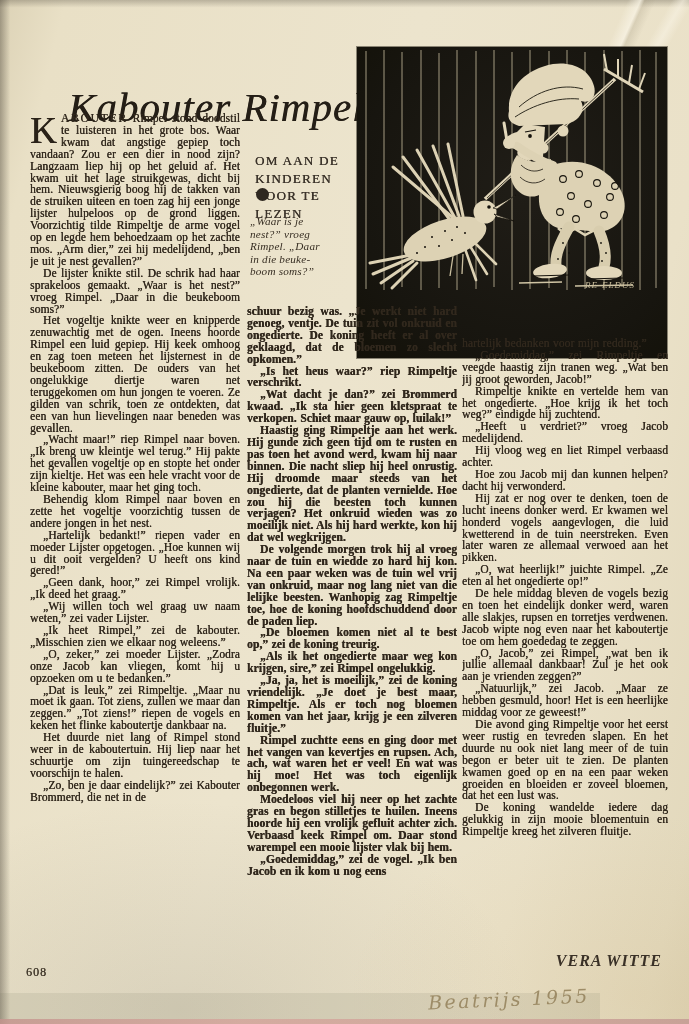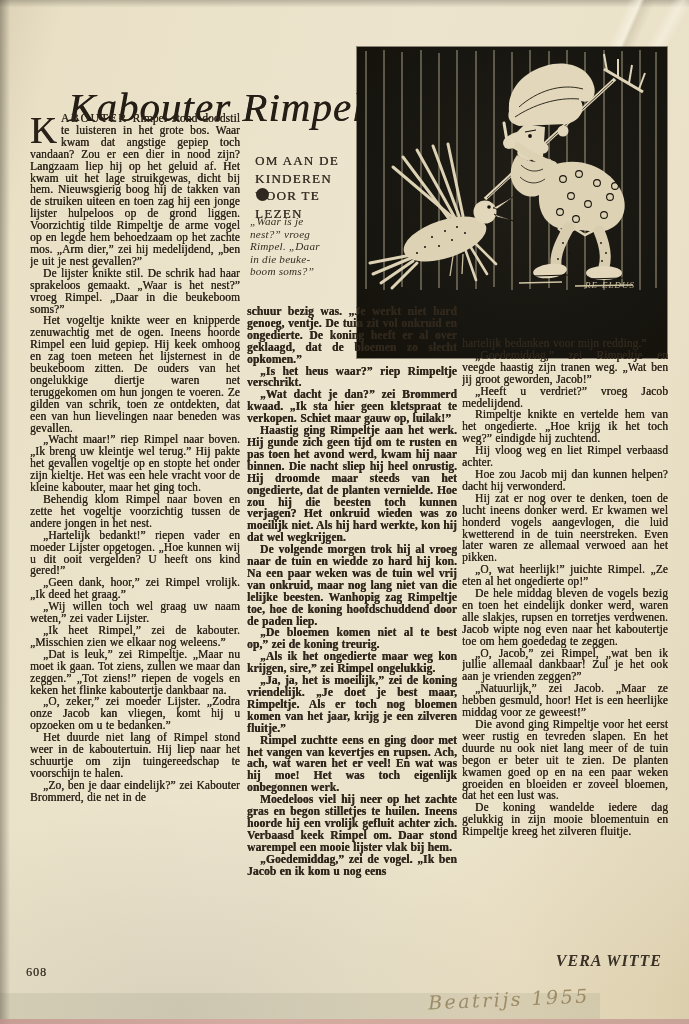--- a/index.html
+++ b/index.html
@@ -224,22 +224,22 @@
     <p class="para firstpara"><span class="dropcap">K</span><span class="lead">ABOUTER</span><span> Rimpel stond doodstil te luisteren in het grote bos. Waar kwam dat angstige gepiep toch vandaan? Zou er een dier in nood zijn? Langzaam liep hij op het geluid af. Het kwam uit het lage struikgewas, dicht bij hem. Nieuwsgierig boog hij de takken van de struiken uiteen en toen zag hij een jonge lijster hulpeloos op de grond liggen. Voorzichtig tilde Rimpeltje de arme vogel op en legde hem behoedzaam op het zachte mos. „Arm dier,” zei hij medelijdend, „ben je uit je nest gevallen?”</span></p>
     <div>
         <p class="para">De lijster knikte stil. De schrik had haar sprakeloos gemaakt. „Waar is het nest?” vroeg Rimpel. „Daar in die beukeboom soms?”</p>
         <p class="para">Het vogeltje knikte weer en knipperde zenuwachtig met de ogen. Ineens hoorde Rimpel een luid gepiep. Hij keek omhoog en zag toen meteen het lijsternest in de beukeboom zitten. De ouders van het ongelukkige diertje waren net teruggekomen om hun jongen te voeren. Ze gilden van schrik, toen ze ontdekten, dat een van hun lievelingen naar beneden was gevallen.</p>
         <p class="para">„Wacht maar!” riep Rimpel naar boven. „Ik breng uw kleintje wel terug.” Hij pakte het gevallen vogeltje op en stopte het onder zijn kieltje. Het was een hele vracht voor de kleine kabouter, maar het ging toch.</p>
         <p class="para">Behendig klom Rimpel naar boven en zette het vogeltje voorzichtig tussen de andere jongen in het nest.</p>
         <p class="para">„Hartelijk bedankt!” riepen vader en moeder Lijster opgetogen. „Hoe kunnen wij u dit ooit vergelden? U heeft ons kind gered!”</p>
         <p class="para">„Geen dank, hoor,” zei Rimpel vrolijk. „Ik deed het graag.”</p>
         <p class="para">„Wij willen toch wel graag uw naam weten,” zei vader Lijster.</p>
         <p class="para">„Ik heet Rimpel,” zei de kabouter. „Misschien zien we elkaar nog weleens.”</p>
+        <p class="para">„O, zeker,” zei moeder Lijster. „Zodra onze Jacob kan vliegen, komt hij u opzoeken om u te bedanken.”</p>
         <p class="para">„Dat is leuk,” zei Rimpeltje. „Maar nu moet ik gaan. Tot ziens, zullen we maar dan zeggen.” „Tot ziens!” riepen de vogels en keken het flinke kaboutertje dankbaar na.</p>
-        <p class="para">„O, zeker,” zei moeder Lijster. „Zodra onze Jacob kan vliegen, komt hij u opzoeken om u te bedanken.”</p>
         <p class="para">Het duurde niet lang of Rimpel stond weer in de kaboutertuin. Hij liep naar het schuurtje om zijn tuingereedschap te voorschijn te halen.</p>
         <p class="para">„Zo, ben je daar eindelijk?” zei Kabouter Brommerd, die net in de</p>
       </div>
   </div>
 
   <div class="bodycol col2 contfirst">
       <p class="para">schuur bezig was. „Je werkt niet hard genoeg, ventje. De tuin zit vol onkruid en ongedierte. De koning heeft er al over geklaagd, dat de bloemen zo slecht opkomen.”</p>
       <p class="para">„Is het heus waar?” riep Rimpeltje verschrikt.</p>
       <p class="para">„Wat dacht je dan?” zei Brommerd kwaad. „Ik sta hier geen kletspraat te verkopen. Schiet maar gauw op, luilak!”</p>
       <p class="para">Haastig ging Rimpeltje aan het werk. Hij gunde zich geen tijd om te rusten en pas toen het avond werd, kwam hij naar binnen. Die nacht sliep hij heel onrustig. Hij droomde maar steeds van het ongedierte, dat de planten vernielde. Hoe zou hij die beesten toch kunnen verjagen? Het onkruid wieden was zo moeilijk niet. Als hij hard werkte, kon hij dat wel wegkrijgen.</p>
@@ -248,22 +248,22 @@
       <p class="para">„Als ik het ongedierte maar weg kon krijgen, sire,” zei Rimpel ongelukkig.</p>
       <p class="para">„Ja, ja, het is moeilijk,” zei de koning vriendelijk. „Je doet je best maar, Rimpeltje. Als er toch nog bloemen komen van het jaar, krijg je een zilveren fluitje.”</p>
       <p class="para">Rimpel zuchtte eens en ging door met het vangen van kevertjes en rupsen. Ach, ach, wat waren het er veel! En wat was hij moe! Het was toch eigenlijk onbegonnen werk.</p>
       <p class="para">Moedeloos viel hij neer op het zachte gras en begon stilletjes te huilen. Ineens hoorde hij een vrolijk gefluit achter zich. Verbaasd keek Rimpel om. Daar stond warempel een mooie lijster vlak bij hem.</p>
       <p class="para">„Goedemiddag,” zei de vogel. „Ik ben Jacob en ik kom u nog eens</p>
     </div>
 
   <div class="bodycol col3 contfirst">
       <p class="para">hartelijk bedanken voor mijn redding.”</p>
       <p class="para">„Goedemiddag,” zei Rimpeltje en veegde haastig zijn tranen weg. „Wat ben jij groot geworden, Jacob!”</p>
+      <p class="para">Rimpeltje knikte en vertelde hem van het ongedierte. „Hoe krijg ik het toch weg?” eindigde hij zuchtend.</p>
       <p class="para">„Heeft u verdriet?” vroeg Jacob medelijdend.</p>
-      <p class="para">Rimpeltje knikte en vertelde hem van het ongedierte. „Hoe krijg ik het toch weg?” eindigde hij zuchtend.</p>
       <p class="para">Hij vloog weg en liet Rimpel verbaasd achter.</p>
       <p class="para">Hoe zou Jacob mij dan kunnen helpen? dacht hij verwonderd.</p>
       <p class="para">Hij zat er nog over te denken, toen de lucht ineens donker werd. Er kwamen wel honderd vogels aangevlogen, die luid kwetterend in de tuin neerstreken. Even later waren ze allemaal verwoed aan het pikken.</p>
       <p class="para">„O, wat heerlijk!” juichte Rimpel. „Ze eten al het ongedierte op!”</p>
       <p class="para">De hele middag bleven de vogels bezig en toen het eindelijk donker werd, waren alle slakjes, rupsen en torretjes verdwenen. Jacob wipte nog even naar het kaboutertje toe om hem goededag te zeggen.</p>
       <p class="para">„O, Jacob,” zei Rimpel, „wat ben ik jullie allemaal dankbaar! Zul je het ook aan je vrienden zeggen?”</p>
       <p class="para">„Natuurlijk,” zei Jacob. „Maar ze hebben gesmuld, hoor! Het is een heerlijke middag voor ze geweest!”</p>
       <p class="para">Die avond ging Rimpeltje voor het eerst weer rustig en tevreden slapen. En het duurde nu ook niet lang meer of de tuin begon er beter uit te zien. De planten kwamen goed op en na een paar weken groeiden en bloeiden er zoveel bloemen, dat het een lust was.</p>
       <p class="para">De koning wandelde iedere dag gelukkig in zijn mooie bloementuin en Rimpeltje kreeg het zilveren fluitje.</p>
     </div>

